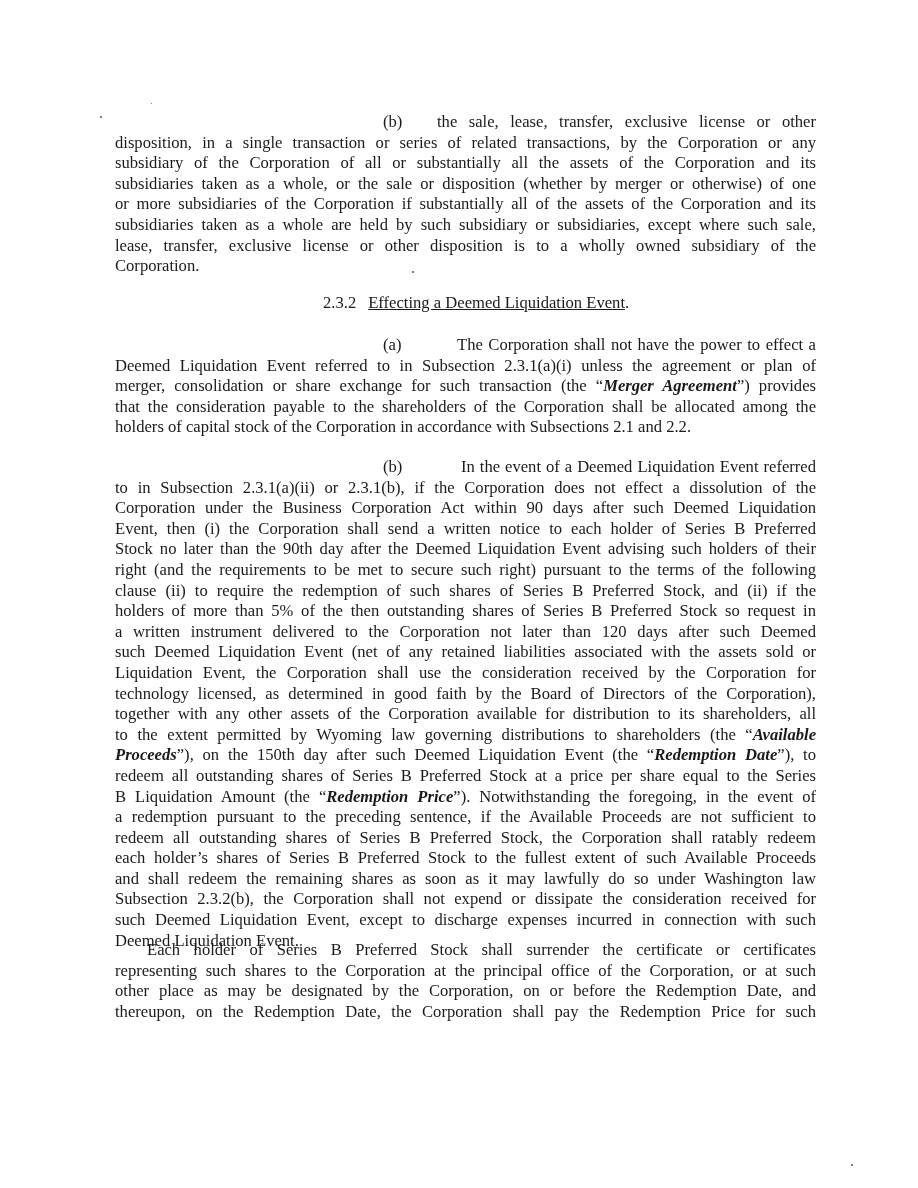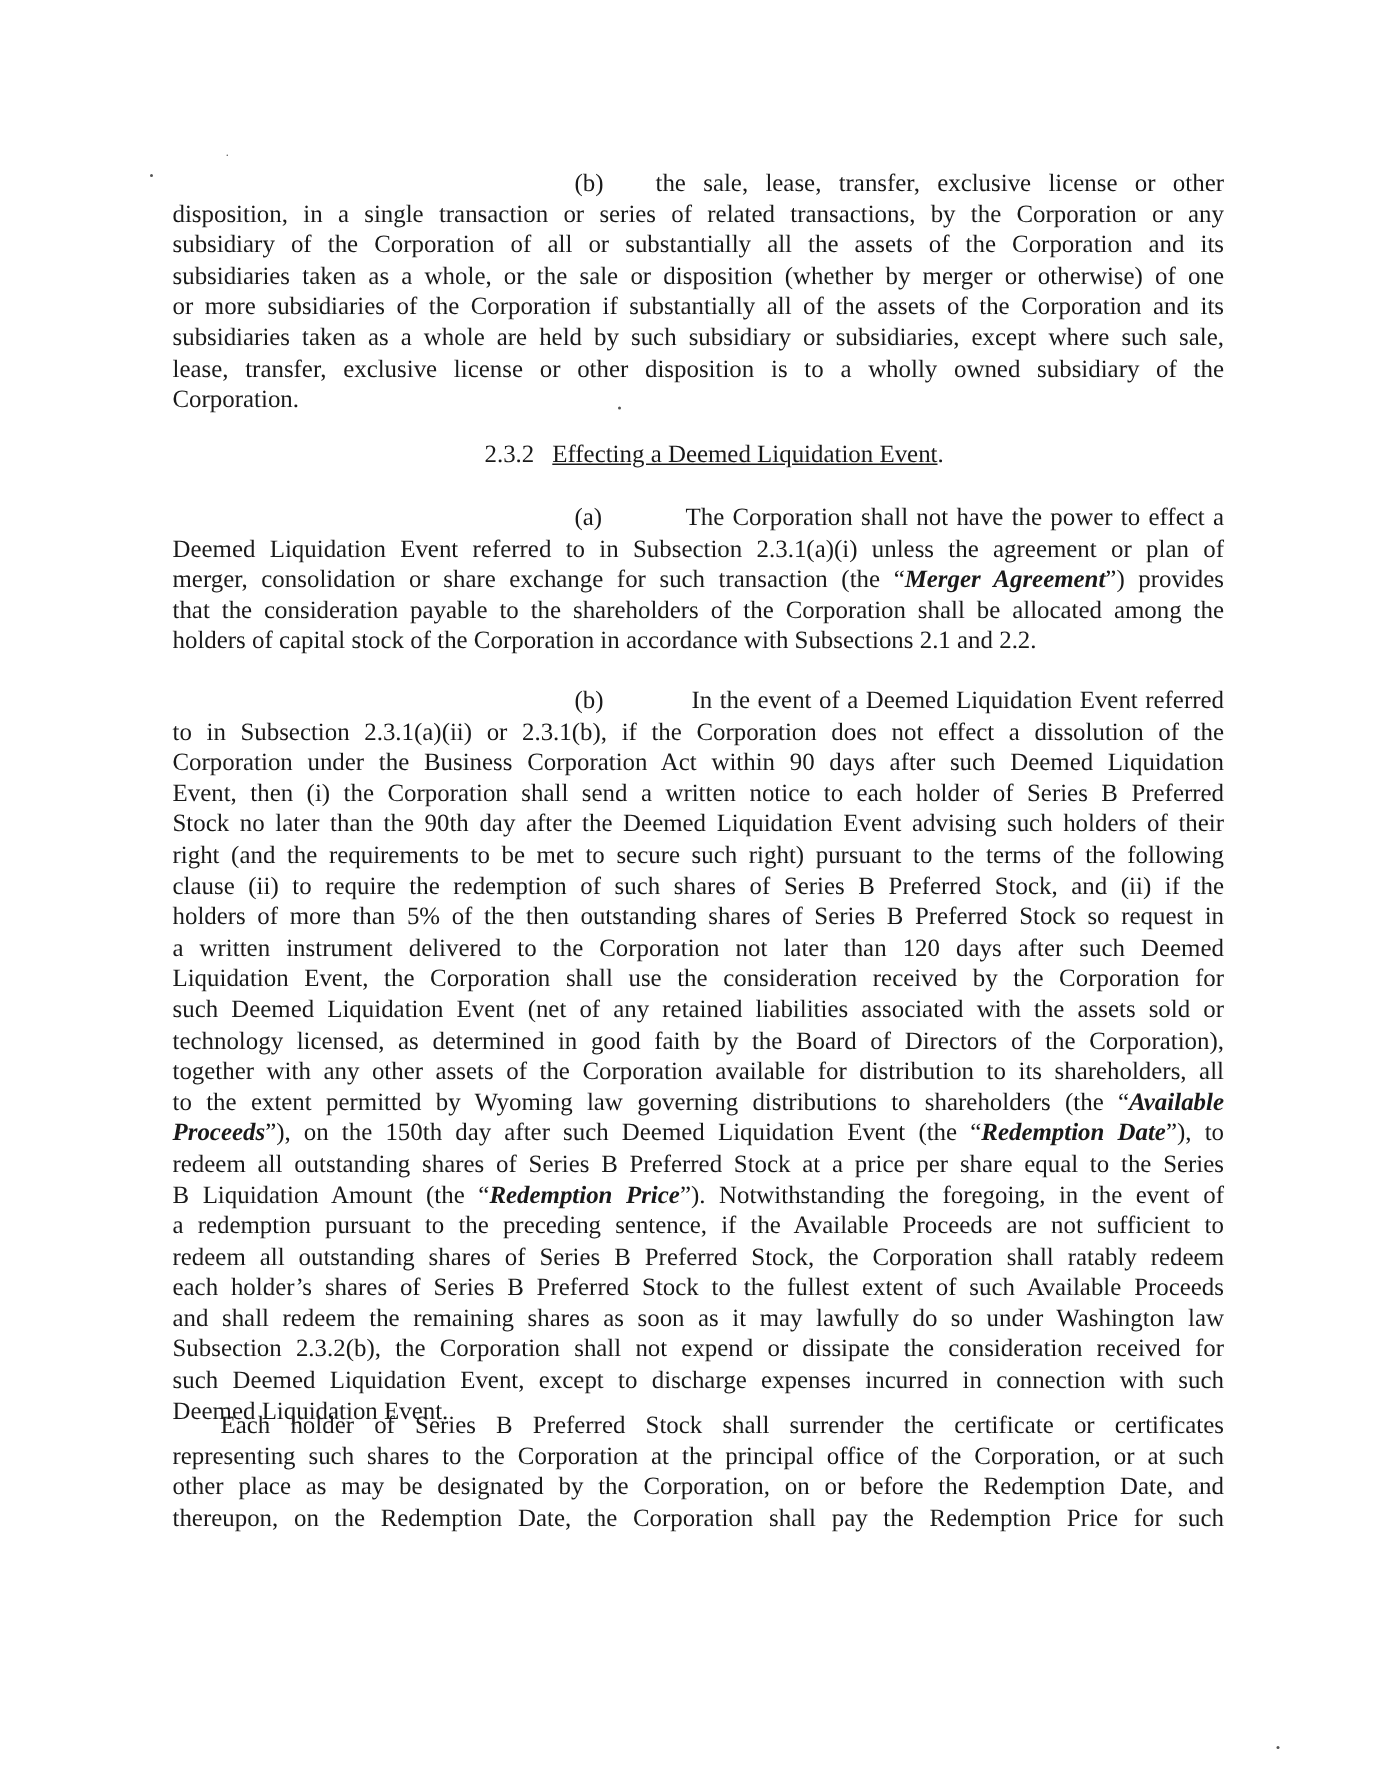--- a/index.html
+++ b/index.html
@@ -67,22 +67,22 @@
       <span class="ind-sub-text" style="left:322px;margin-left:24px;">In the event of a Deemed Liquidation Event referred</span>
     </span>
     <span class="line">to in Subsection 2.3.1(a)(ii) or 2.3.1(b), if the Corporation does not effect a dissolution of the</span>
     <span class="line">Corporation under the Business Corporation Act within 90 days after such Deemed Liquidation</span>
     <span class="line">Event, then (i) the Corporation shall send a written notice to each holder of Series B Preferred</span>
     <span class="line">Stock no later than the 90th day after the Deemed Liquidation Event advising such holders of their</span>
     <span class="line">right (and the requirements to be met to secure such right) pursuant to the terms of the following</span>
     <span class="line">clause (ii) to require the redemption of such shares of Series B Preferred Stock, and (ii) if the</span>
     <span class="line">holders of more than 5% of the then outstanding shares of Series B Preferred Stock so request in</span>
     <span class="line">a written instrument delivered to the Corporation not later than 120 days after such Deemed</span>
+    <span class="line">such Deemed Liquidation Event (net of any retained liabilities associated with the assets sold or</span>
     <span class="line">Liquidation Event, the Corporation shall use the consideration received by the Corporation for</span>
-    <span class="line">such Deemed Liquidation Event (net of any retained liabilities associated with the assets sold or</span>
     <span class="line">technology licensed, as determined in good faith by the Board of Directors of the Corporation),</span>
     <span class="line">together with any other assets of the Corporation available for distribution to its shareholders, all</span>
     <span class="line"><span>to the extent permitted by Wyoming law governing distributions to shareholders (the “</span><span class="def">Available</span></span>
     <span class="line"><span class="def">Proceeds</span><span>”), on the 150th day after such Deemed Liquidation Event (the “</span><span class="def">Redemption Date</span><span>”), to</span></span>
     <span class="line">redeem all outstanding shares of Series B Preferred Stock at a price per share equal to the Series</span>
     <span class="line"><span>B Liquidation Amount (the “</span><span class="def">Redemption Price</span><span>”).  Notwithstanding the foregoing, in the event of</span></span>
     <span class="line">a redemption pursuant to the preceding sentence, if the Available Proceeds are not sufficient to</span>
     <span class="line">redeem all outstanding shares of Series B Preferred Stock, the Corporation shall ratably redeem</span>
     <span class="line">each holder’s shares of Series B Preferred Stock to the fullest extent of such Available Proceeds</span>
     <span class="line">and shall redeem the remaining shares as soon as it may lawfully do so under Washington law</span>

